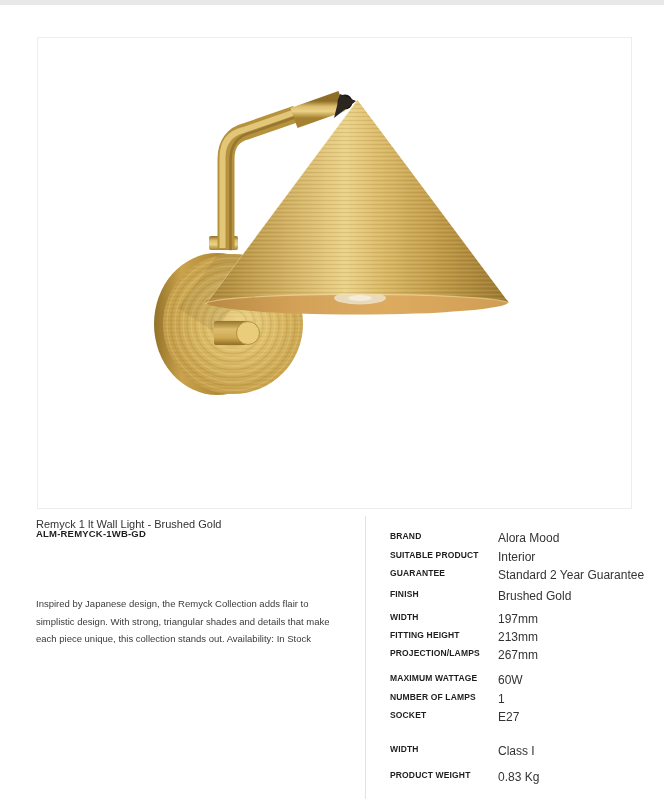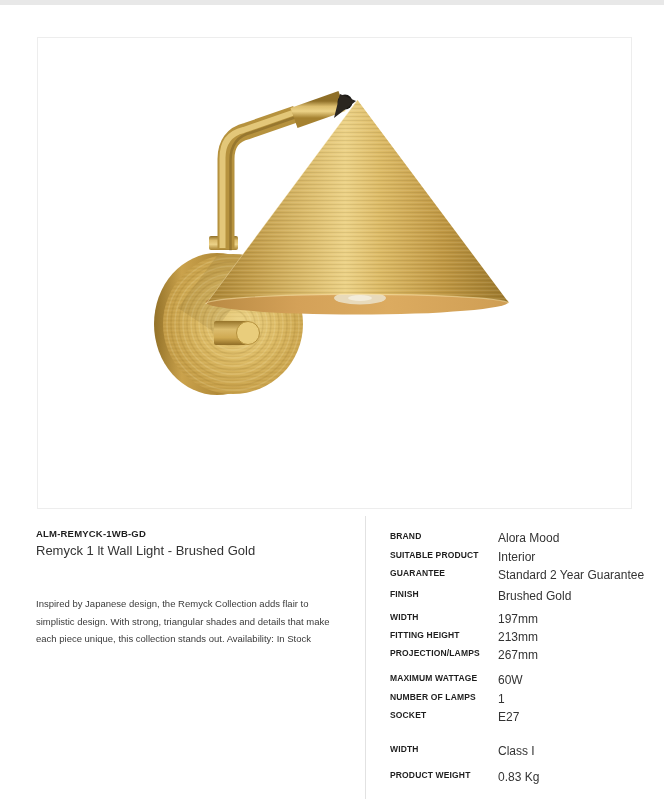--- a/index.html
+++ b/index.html
@@ -2,21 +2,21 @@
 <html><head>
 <meta charset="utf-8">
 <style>
   html,body{margin:0;padding:0;background:#ffffff;}
   body{font-family:"Liberation Sans","DejaVu Sans",sans-serif;}
   .page{position:relative;width:664px;height:806px;background:#fff;overflow:hidden;}
   .top-bar{position:absolute;left:0;top:0;width:664px;height:5px;background:#e8e8e8;}
   .image-panel{position:absolute;left:37px;top:37px;width:593px;height:470px;background:#fff;border:1px solid #ededed;}
   .image-panel svg{position:absolute;left:0;top:0;}
   .product-code{position:absolute;left:36px;top:528px;font-size:9.5px;font-weight:bold;color:#1e1e1e;letter-spacing:.2px;line-height:12px;}
-  .product-title{position:absolute;left:36px;top:544px;font-size:13px;color:#333;line-height:14px;text-align:right;}
+  .product-title{position:absolute;left:36px;top:517px;font-size:11px;color:#333;line-height:14px;text-align:right;}
   .product-desc{position:absolute;left:36px;top:571px;width:332px;font-size:9.5px;color:#3a3a3a;line-height:17.5px;white-space:pre-line;margin-top:24px;}
   .v-divider{position:absolute;left:365px;top:516px;width:1px;height:283px;background:#e2e2e2;}
   .specs{position:absolute;left:390px;top:0;width:264px;}
   .spec-row{position:absolute;left:0;width:264px;height:13px;text-align:center;}
   .spec-label{position:absolute;left:0;top:0;font-size:8.5px;font-weight:bold;color:#1e1e1e;letter-spacing:.15px;white-space:nowrap;}
   .spec-value{position:absolute;left:108px;top:0;font-size:12px;color:#333;white-space:nowrap;}
 </style>
 </head>
 <body>
 

